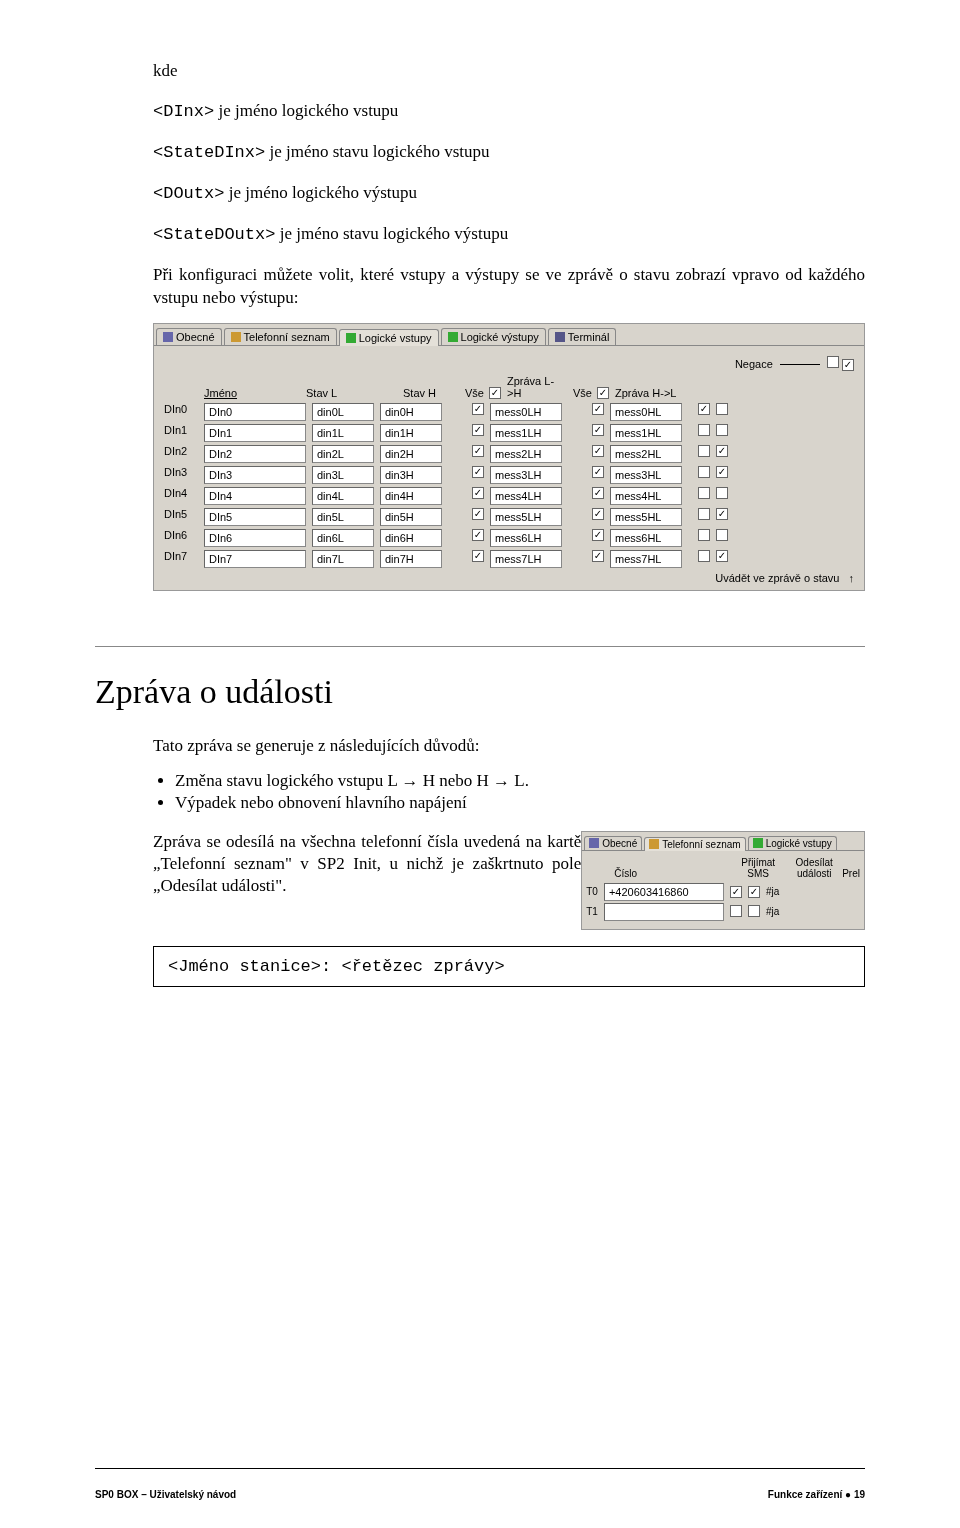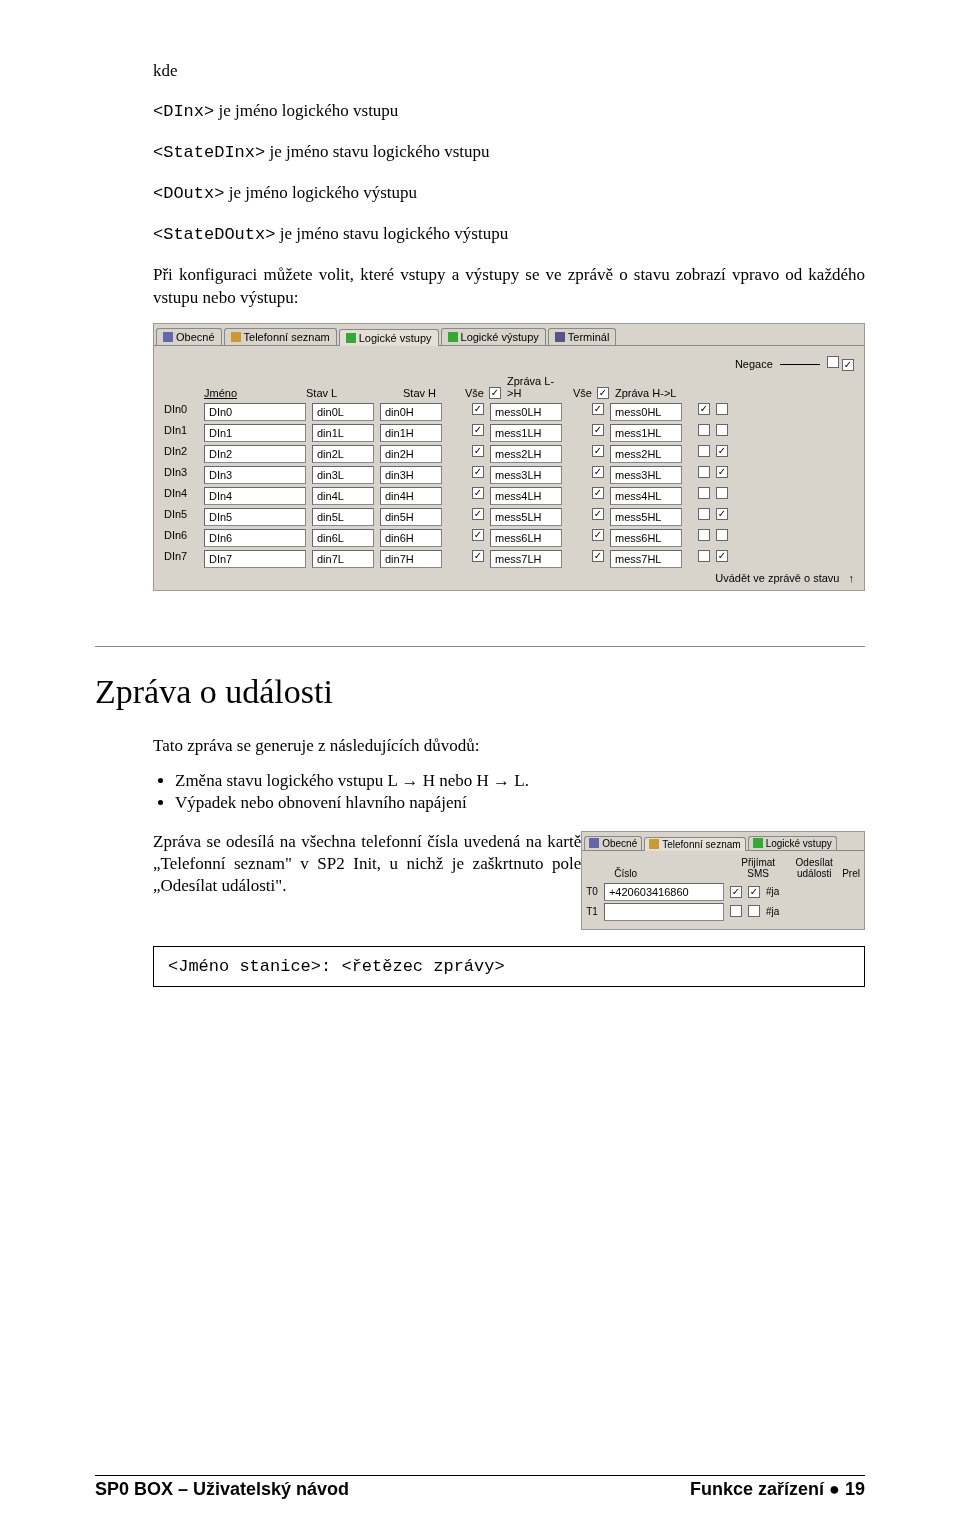--- a/index.html
+++ b/index.html
@@ -139,23 +139,23 @@
   .mini-row .f-num { width:110px; }
 
   .footer {
     position: absolute;
     bottom: 28px;
     left: 95px;
     right: 95px;
     border-top: 1px solid #000;
     display: flex;
     justify-content: space-between;
-    font-size: 18px;
+    font-size: 10px;
     font-weight: bold;
-    padding-top: 3px;
+    padding-top: 20px;
     font-family: Arial, sans-serif;
   }
 </style>
 </head>
 <body>
 
 <div class="page">
 
   <div class="indent-block">
     <p>kde</p>

